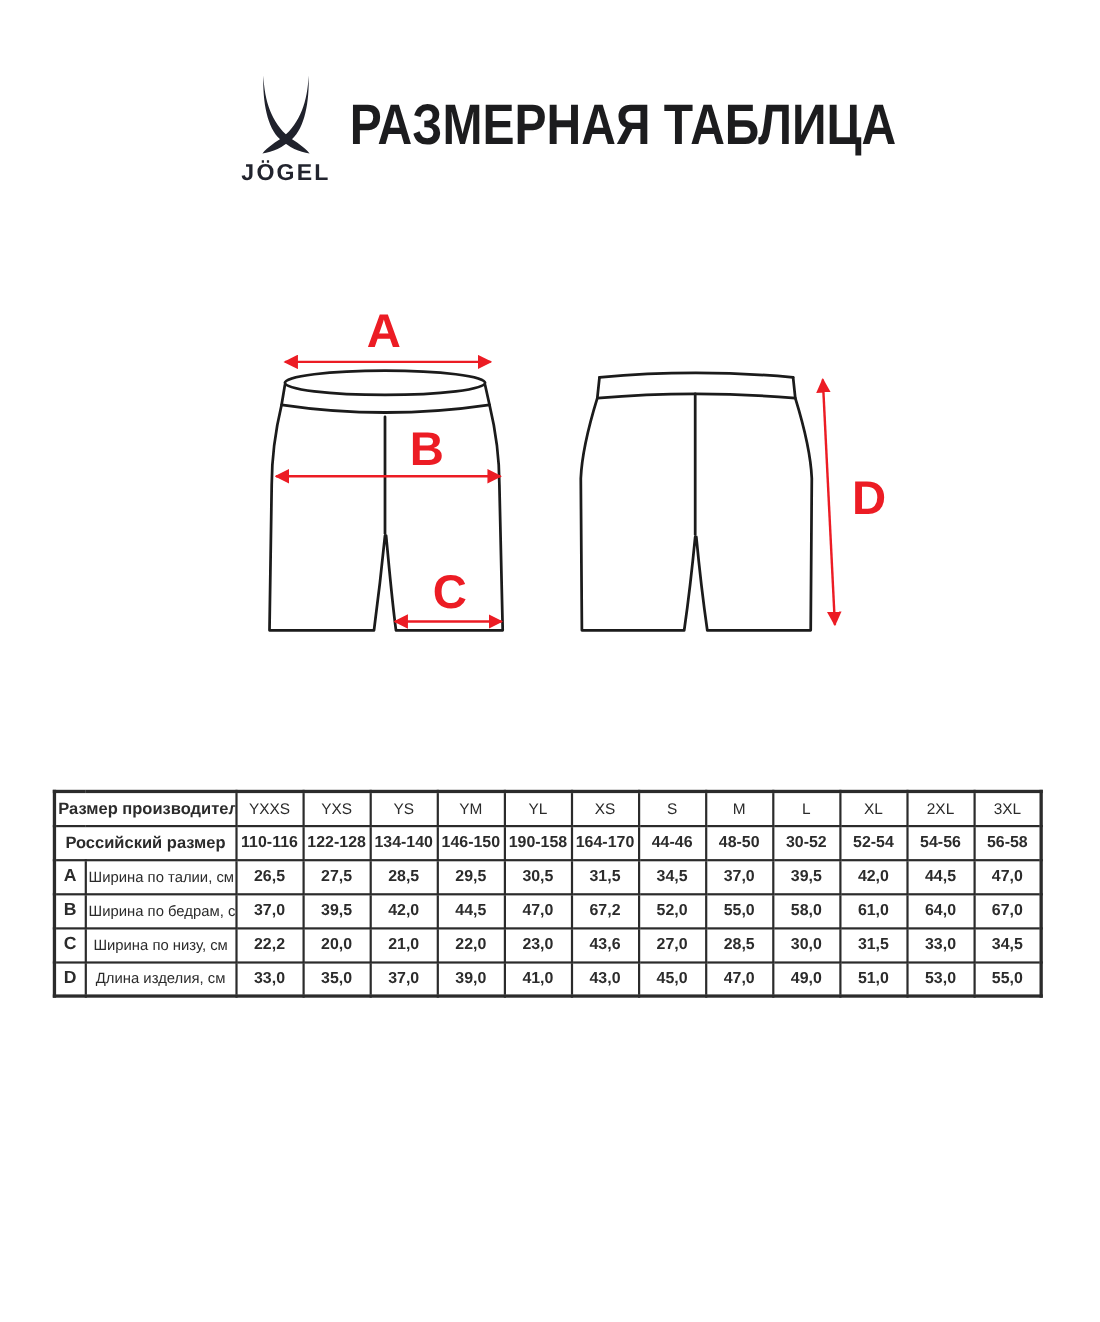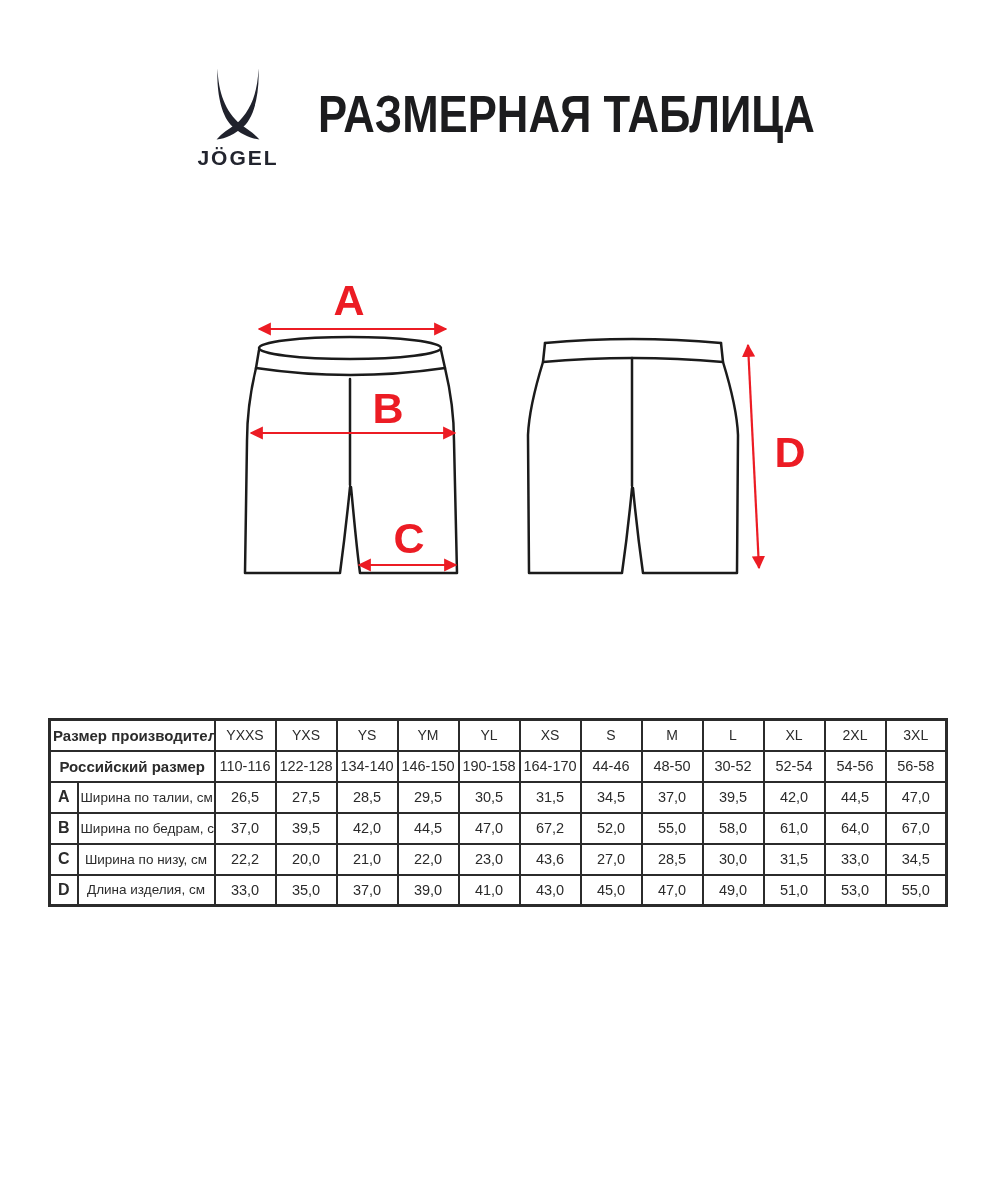--- a/index.html
+++ b/index.html
@@ -5,21 +5,21 @@
 <style>
   * { margin:0; padding:0; box-sizing:border-box; }
   html,body { background:#ffffff; }
   body {
     width:1000px; height:1202px; position:relative; overflow:hidden;
     font-family:"Liberation Sans", sans-serif; color:#1d1d1f;
   }
 
   
   .logo {
-    position:absolute; left:184px; top:66px; width:108px; text-align:center;
+    position:absolute; left:206px; top:66px; width:108px; text-align:center;
   }
   .logo-mark { display:block; margin:0 auto; }
   .logo-word {
     display:block; margin-top:2px; font-weight:bold; font-size:21px;
     letter-spacing:2px; color:#22242e;
   }
   .page-title {
     position:absolute; left:318px; top:84px; font-weight:bold; font-size:52px;
     letter-spacing:0px; white-space:nowrap; color:#1c1c1e;
     transform:scaleX(0.84); transform-origin:left top;
@@ -40,21 +40,21 @@
   }
   .size-table tr { height:31px; }
   .size-table th, .size-table td {
     border:2px solid #2b2b2b; text-align:center; vertical-align:middle;
     color:#2b2b2b; padding:0 2px; overflow:hidden; white-space:nowrap;
   }
   .hdr   { font-weight:bold; font-size:15px; }
   .szh   { font-weight:normal; font-size:14px; }
   .letter{ font-weight:bold; font-size:16px; }
   .name  { font-weight:normal; font-size:13.5px;margin-left:34px; }
-  .val   { font-weight:normal; font-size:14.5px; }
+  .val   { font-weight:bold; font-size:14.5px; }
 </style>
 </head>
 <body>
 
 <div class="logo">
   <svg class="logo-mark" width="56" height="78" viewBox="0 0 60 80">
     <path fill="#20222c" d="M8,1 C9,26 16,47 33,61 C40,66 47,70 53,77 C43,76 33,71 24,63 C12,52 7,27 8,1 Z"></path>
     <path fill="#20222c" d="M52,1 C51,26 44,47 27,61 C20,66 13,70 7,77 C17,76 27,71 36,63 C48,52 53,27 52,1 Z"></path>
   </svg>
   <span class="logo-word">JÖGEL</span>

